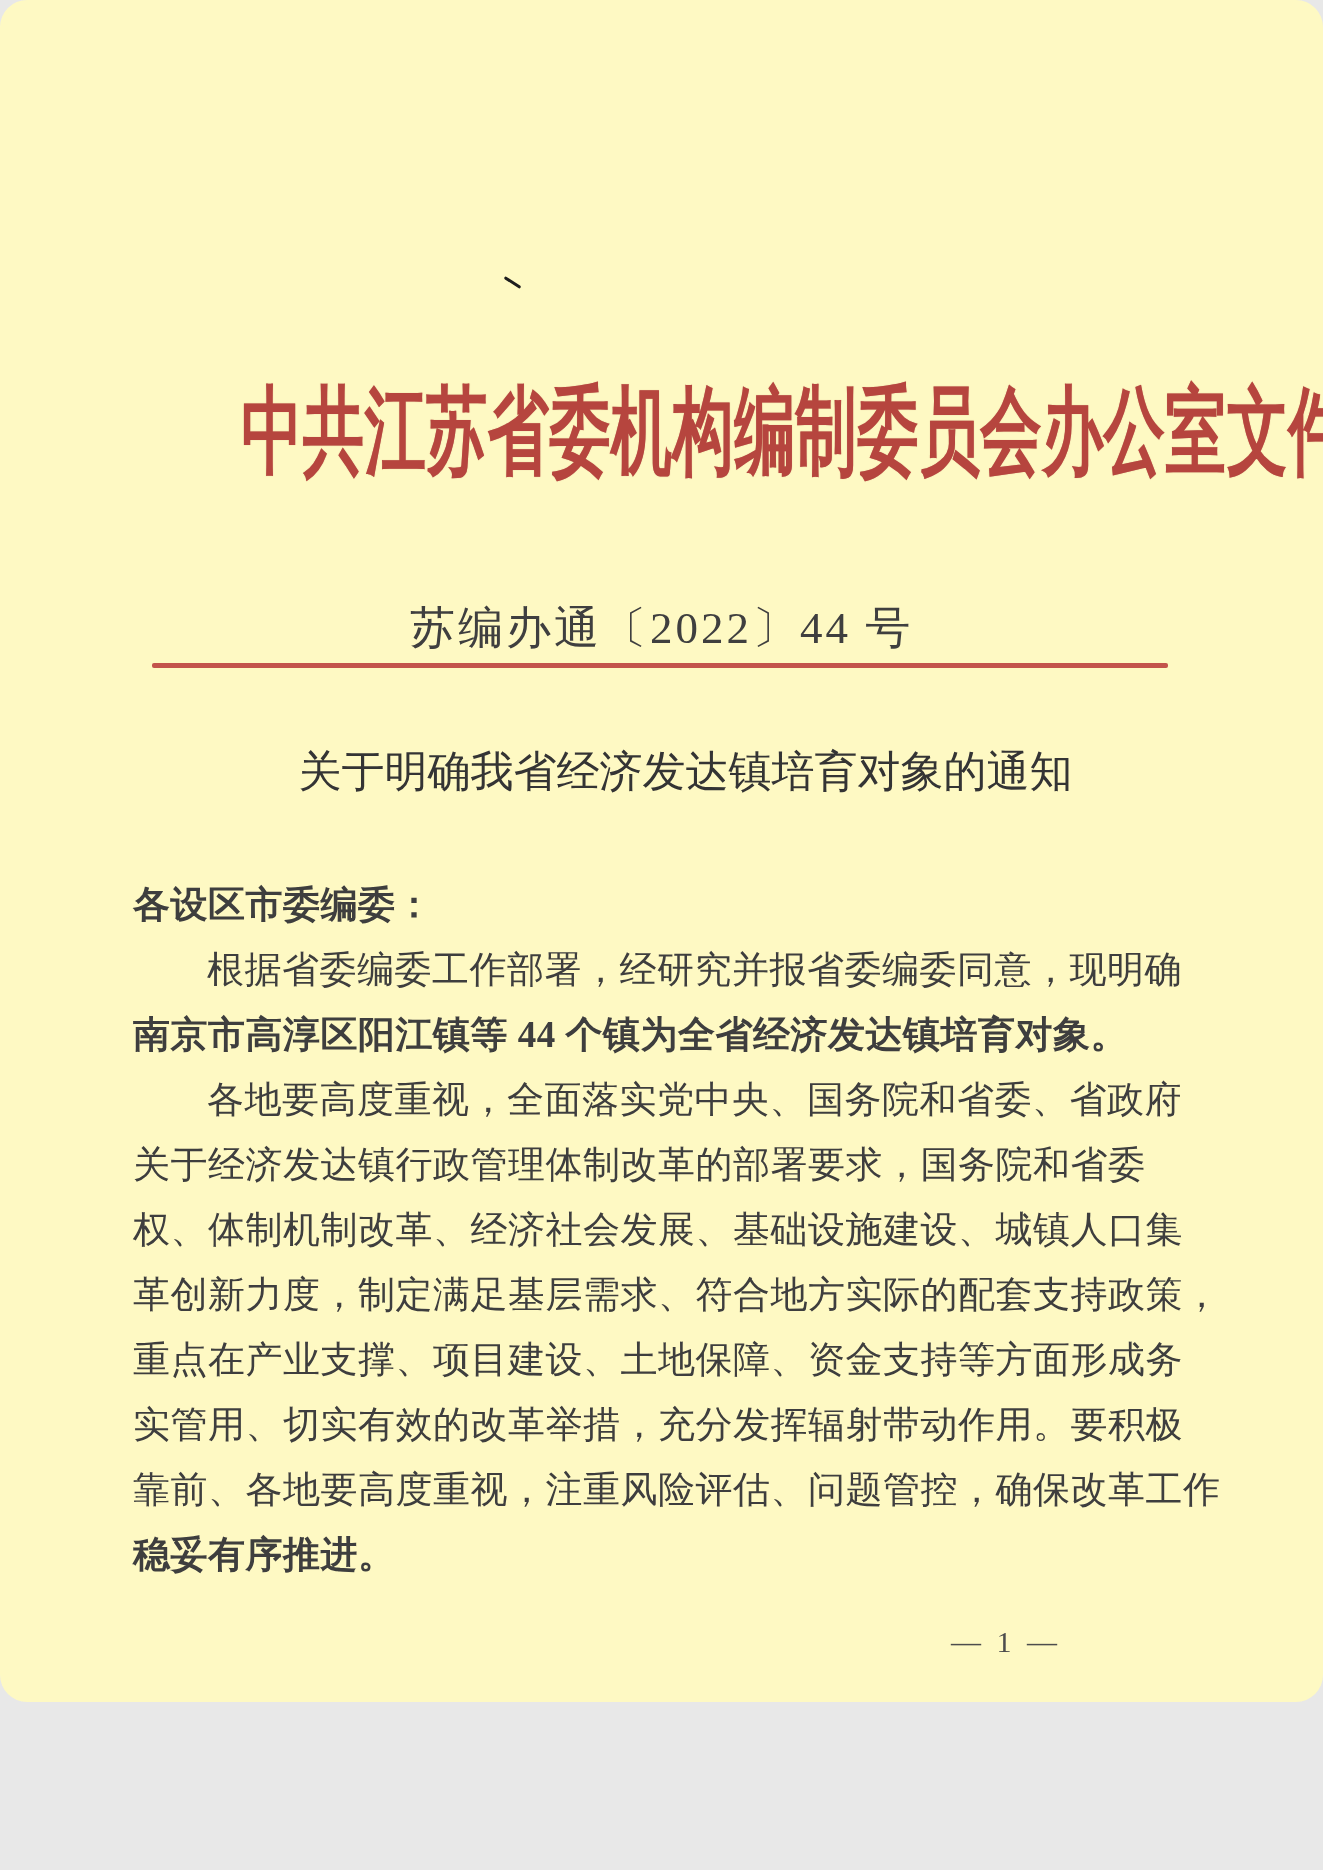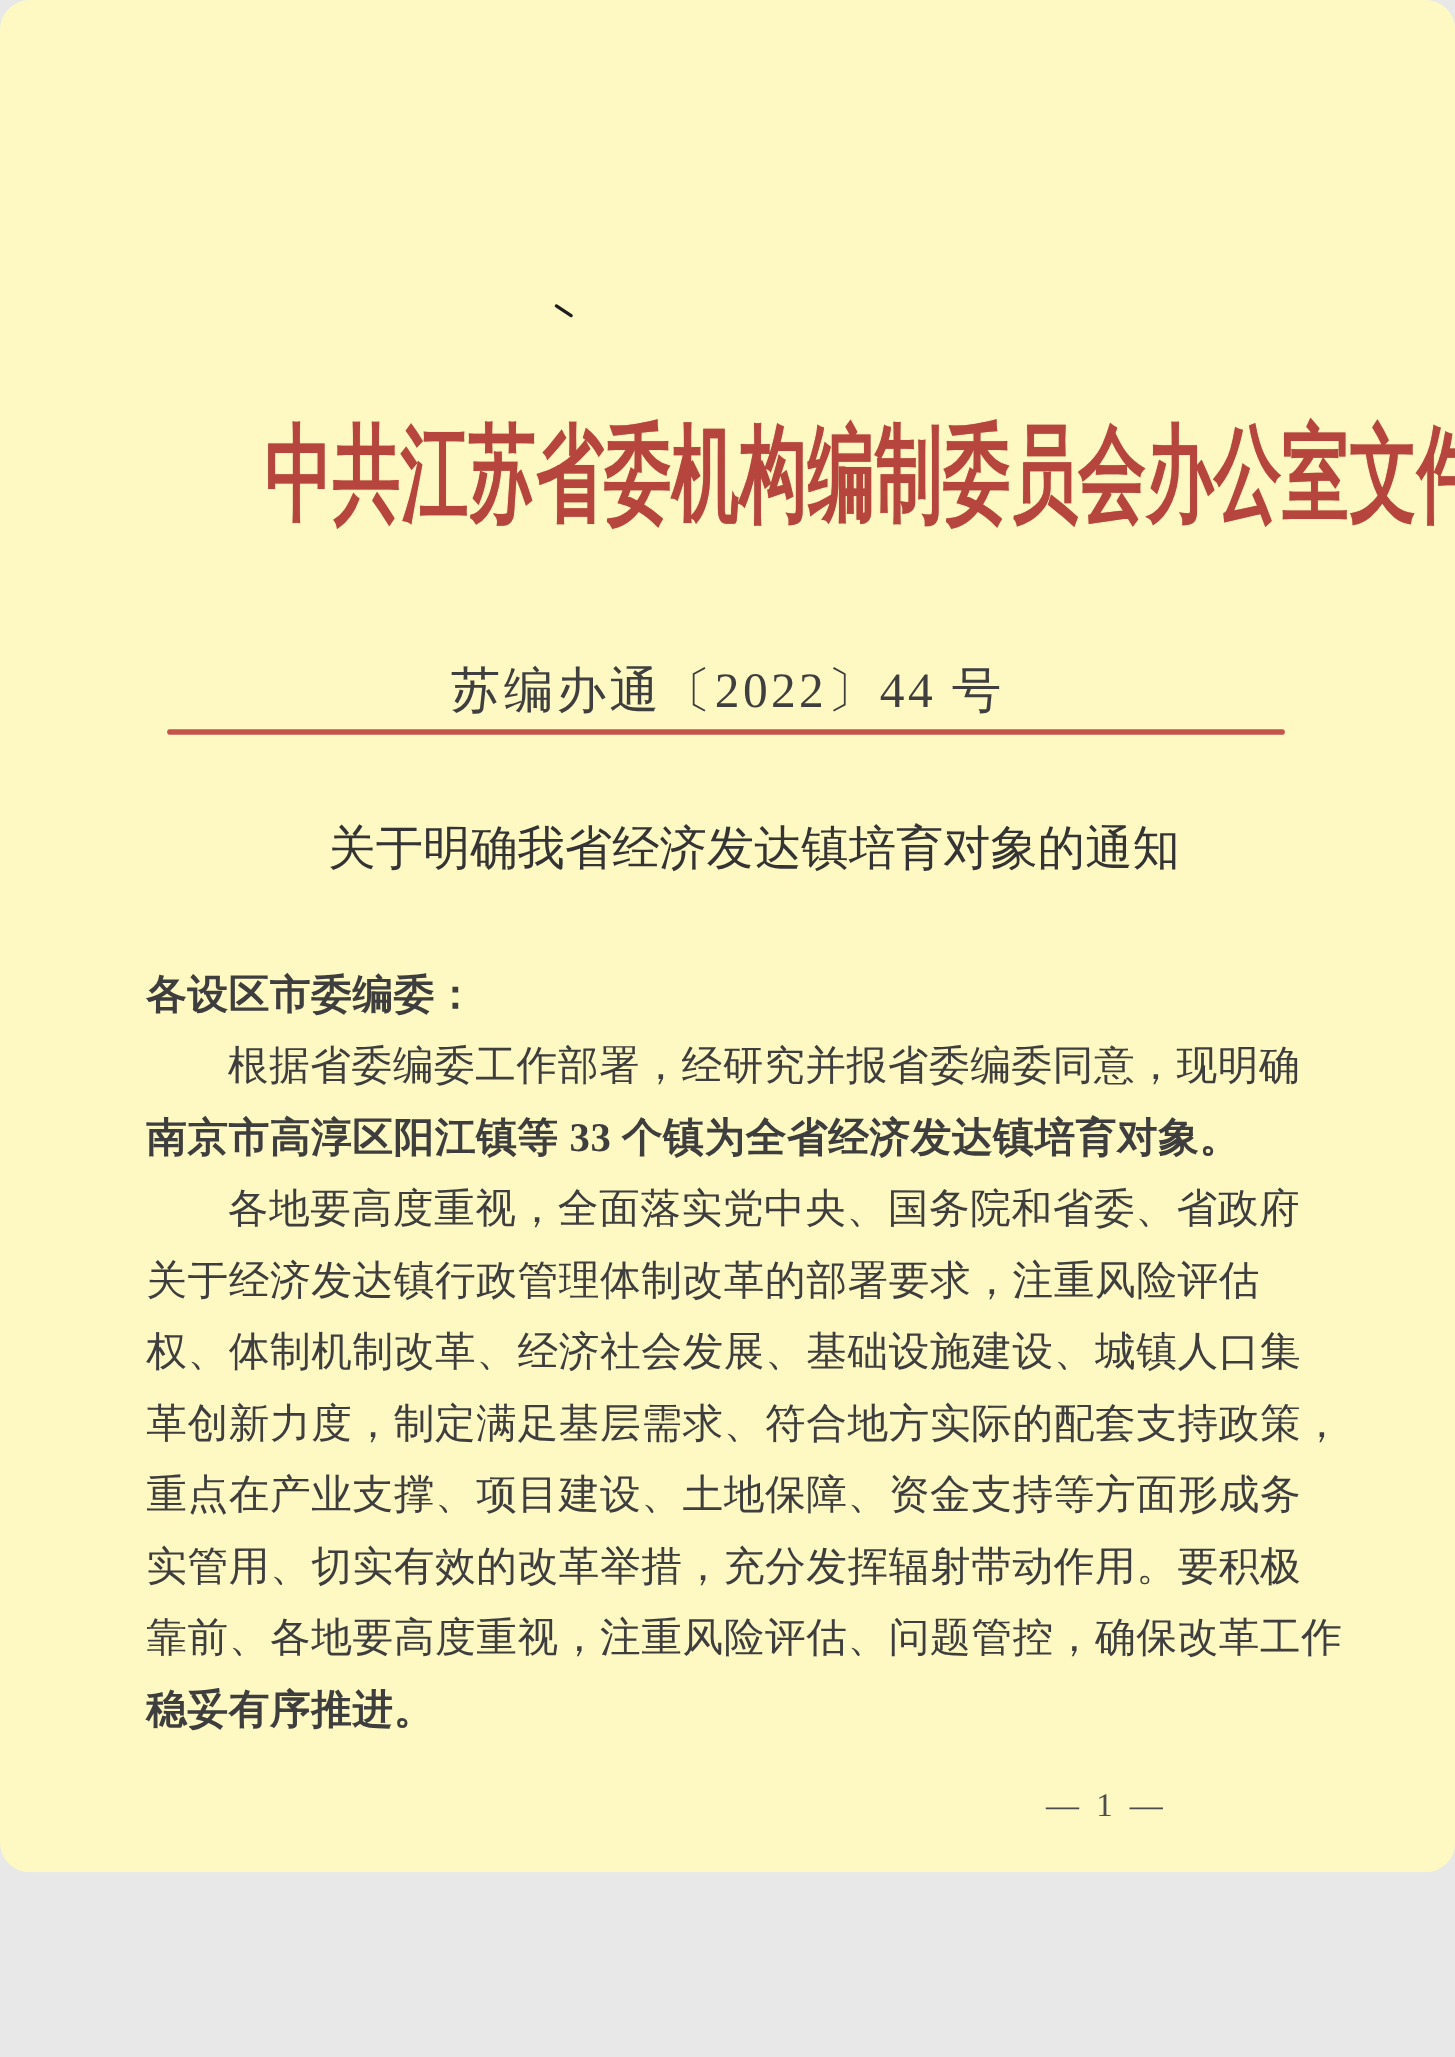--- a/index.html
+++ b/index.html
@@ -129,23 +129,23 @@
 
   <div class="doc-number">苏编办通〔2022〕44 号</div>
 
   <div class="red-rule"></div>
 
   <div class="doc-title">关于明确我省经济发达镇培育对象的通知</div>
 
   <div class="body-block">
     <div class="bline salutation">各设区市委编委：</div>
     <div class="bline indent">根据省委编委工作部署，经研究并报省委编委同意，现明确</div>
-    <div class="bline lastline">南京市高淳区阳江镇等 33 个镇为全省经济发达镇培育对象。</div>
+    <div class="bline lastline">南京市高淳区阳江镇等 44 个镇为全省经济发达镇培育对象。</div>
     <div class="bline indent">各地要高度重视，全面落实党中央、国务院和省委、省政府</div>
-    <div class="bline">关于经济发达镇行政管理体制改革的部署要求，注重风险评估</div>
+    <div class="bline">关于经济发达镇行政管理体制改革的部署要求，国务院和省委</div>
     <div class="bline">权、体制机制改革、经济社会发展、基础设施建设、城镇人口集</div>
     <div class="bline">革创新力度，制定满足基层需求、符合地方实际的配套支持政策，</div>
     <div class="bline">重点在产业支撑、项目建设、土地保障、资金支持等方面形成务</div>
     <div class="bline">实管用、切实有效的改革举措，充分发挥辐射带动作用。要积极</div>
     <div class="bline">靠前、各地要高度重视，注重风险评估、问题管控，确保改革工作</div>
     <div class="bline lastline">稳妥有序推进。</div>
   </div>
 
   <div class="page-footer">— 1 —</div>
 

